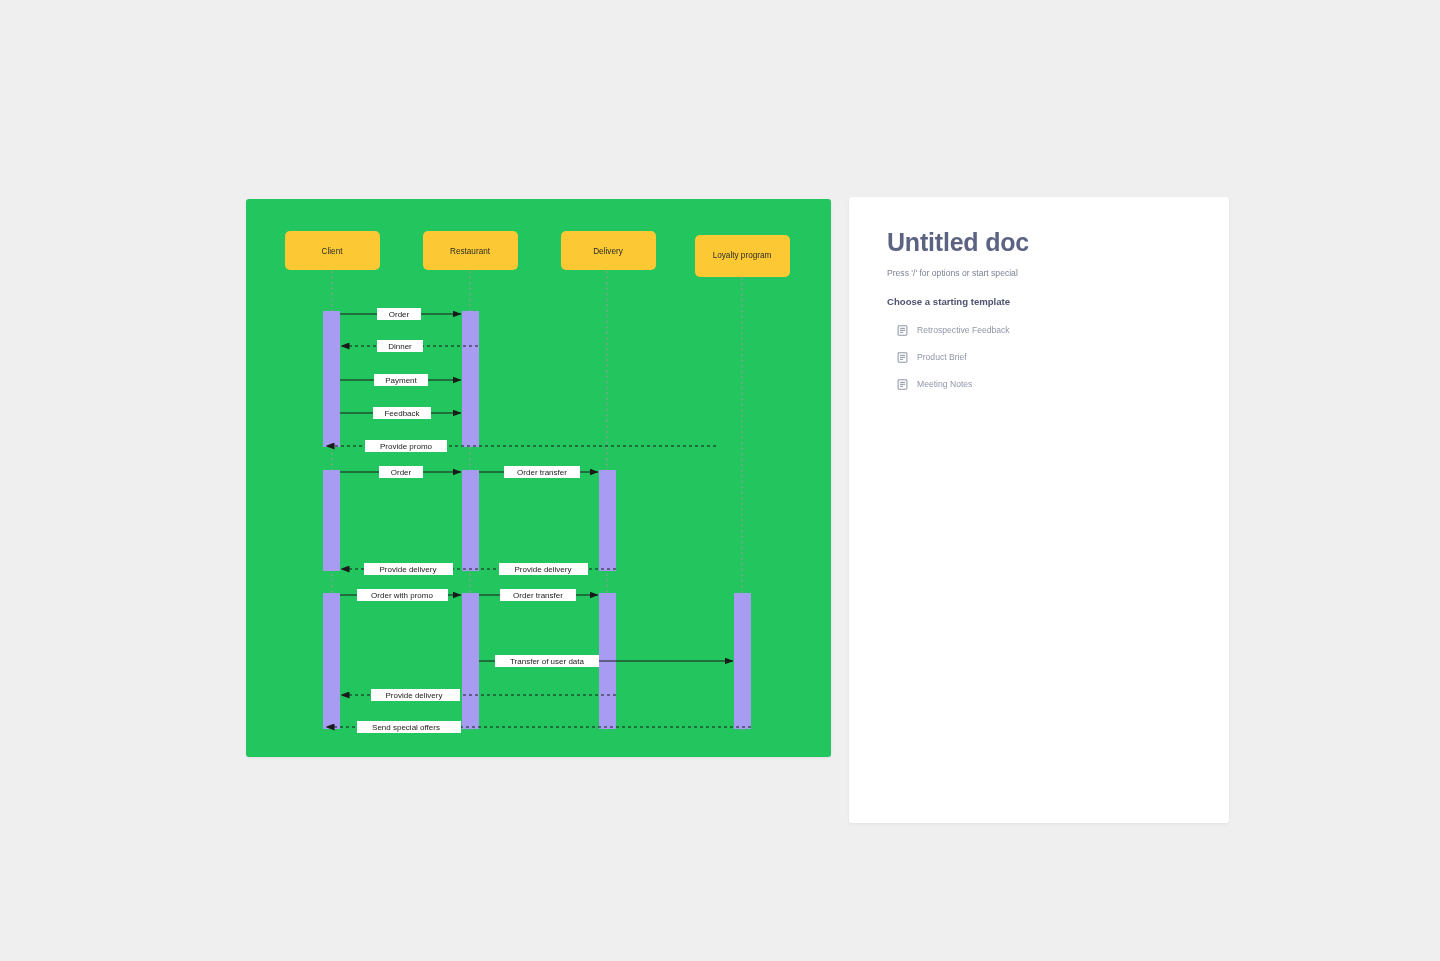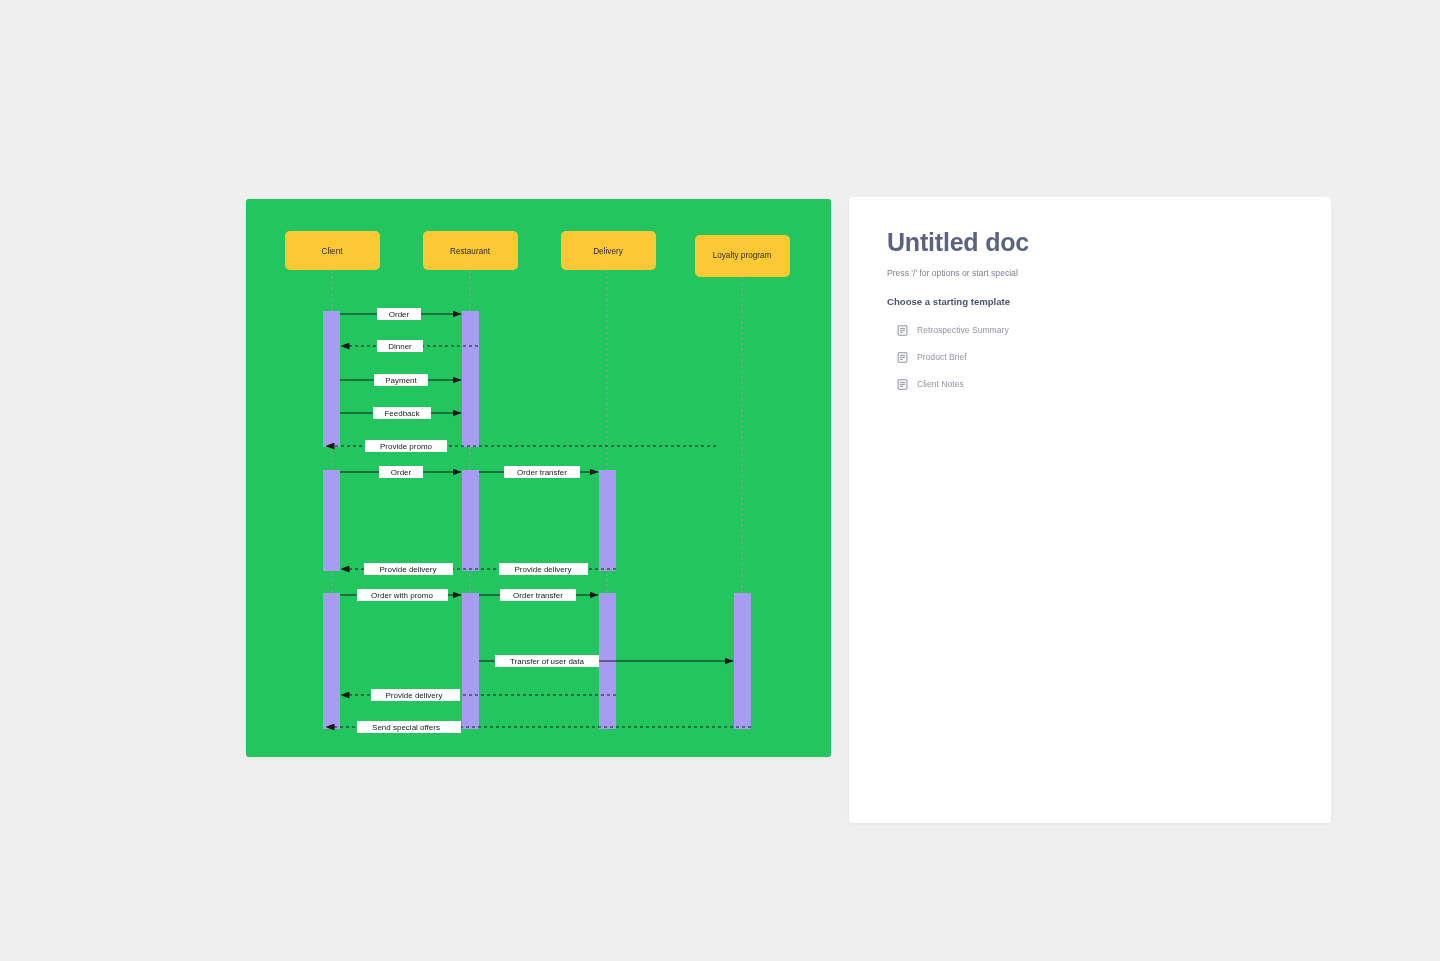--- a/index.html
+++ b/index.html
@@ -25,21 +25,21 @@
     background: #22c55e;
     border-radius: 3px;
     box-shadow: 0 1px 3px rgba(0,0,0,0.06);
     overflow: hidden;
   }
 
   #doc-panel {
     position: absolute;
     left: 849px;
     top: 197px;
-    width: 482px;
+    width: 380px;
     height: 626px;
     background: #ffffff;
     border-radius: 3px;
     box-shadow: 0 1px 3px rgba(0,0,0,0.06);
     overflow: hidden;
   }
 
   
   #seq-svg {
     position: absolute;
@@ -289,21 +289,21 @@
 
       <div class="template-item">
         <span class="doc-icon">
           <svg class="doc-icon" viewBox="0 0 16 16" xmlns="http://www.w3.org/2000/svg">
             <rect x="1.6" y="1.1" width="12.8" height="13.8" rx="1.4" fill="none" stroke="#9096a8" stroke-width="1.5"></rect>
             <rect x="4.3" y="4.1" width="7.4" height="1.5" fill="#9096a8"></rect>
             <rect x="4.3" y="7.0" width="7.4" height="1.5" fill="#9096a8"></rect>
             <rect x="4.3" y="9.9" width="4.6" height="1.5" fill="#9096a8"></rect>
           </svg>
         </span>
-        <span class="tpl-label">Retrospective Summary</span>
+        <span class="tpl-label">Retrospective Feedback</span>
       </div>
 
       <div class="template-item">
         <span class="doc-icon">
           <svg class="doc-icon" viewBox="0 0 16 16" xmlns="http://www.w3.org/2000/svg">
             <rect x="1.6" y="1.1" width="12.8" height="13.8" rx="1.4" fill="none" stroke="#9096a8" stroke-width="1.5"></rect>
             <rect x="4.3" y="4.1" width="7.4" height="1.5" fill="#9096a8"></rect>
             <rect x="4.3" y="7.0" width="7.4" height="1.5" fill="#9096a8"></rect>
             <rect x="4.3" y="9.9" width="4.6" height="1.5" fill="#9096a8"></rect>
           </svg>
@@ -314,18 +314,18 @@
 
       <div class="template-item">
         <span class="doc-icon">
           <svg class="doc-icon" viewBox="0 0 16 16" xmlns="http://www.w3.org/2000/svg">
             <rect x="1.6" y="1.1" width="12.8" height="13.8" rx="1.4" fill="none" stroke="#9096a8" stroke-width="1.5"></rect>
             <rect x="4.3" y="4.1" width="7.4" height="1.5" fill="#9096a8"></rect>
             <rect x="4.3" y="7.0" width="7.4" height="1.5" fill="#9096a8"></rect>
             <rect x="4.3" y="9.9" width="4.6" height="1.5" fill="#9096a8"></rect>
           </svg>
         </span>
-        <span class="tpl-label">Client Notes</span>
+        <span class="tpl-label">Meeting Notes</span>
       </div>
 
     </div>
   </div>
 </div>
 
 </body></html>

